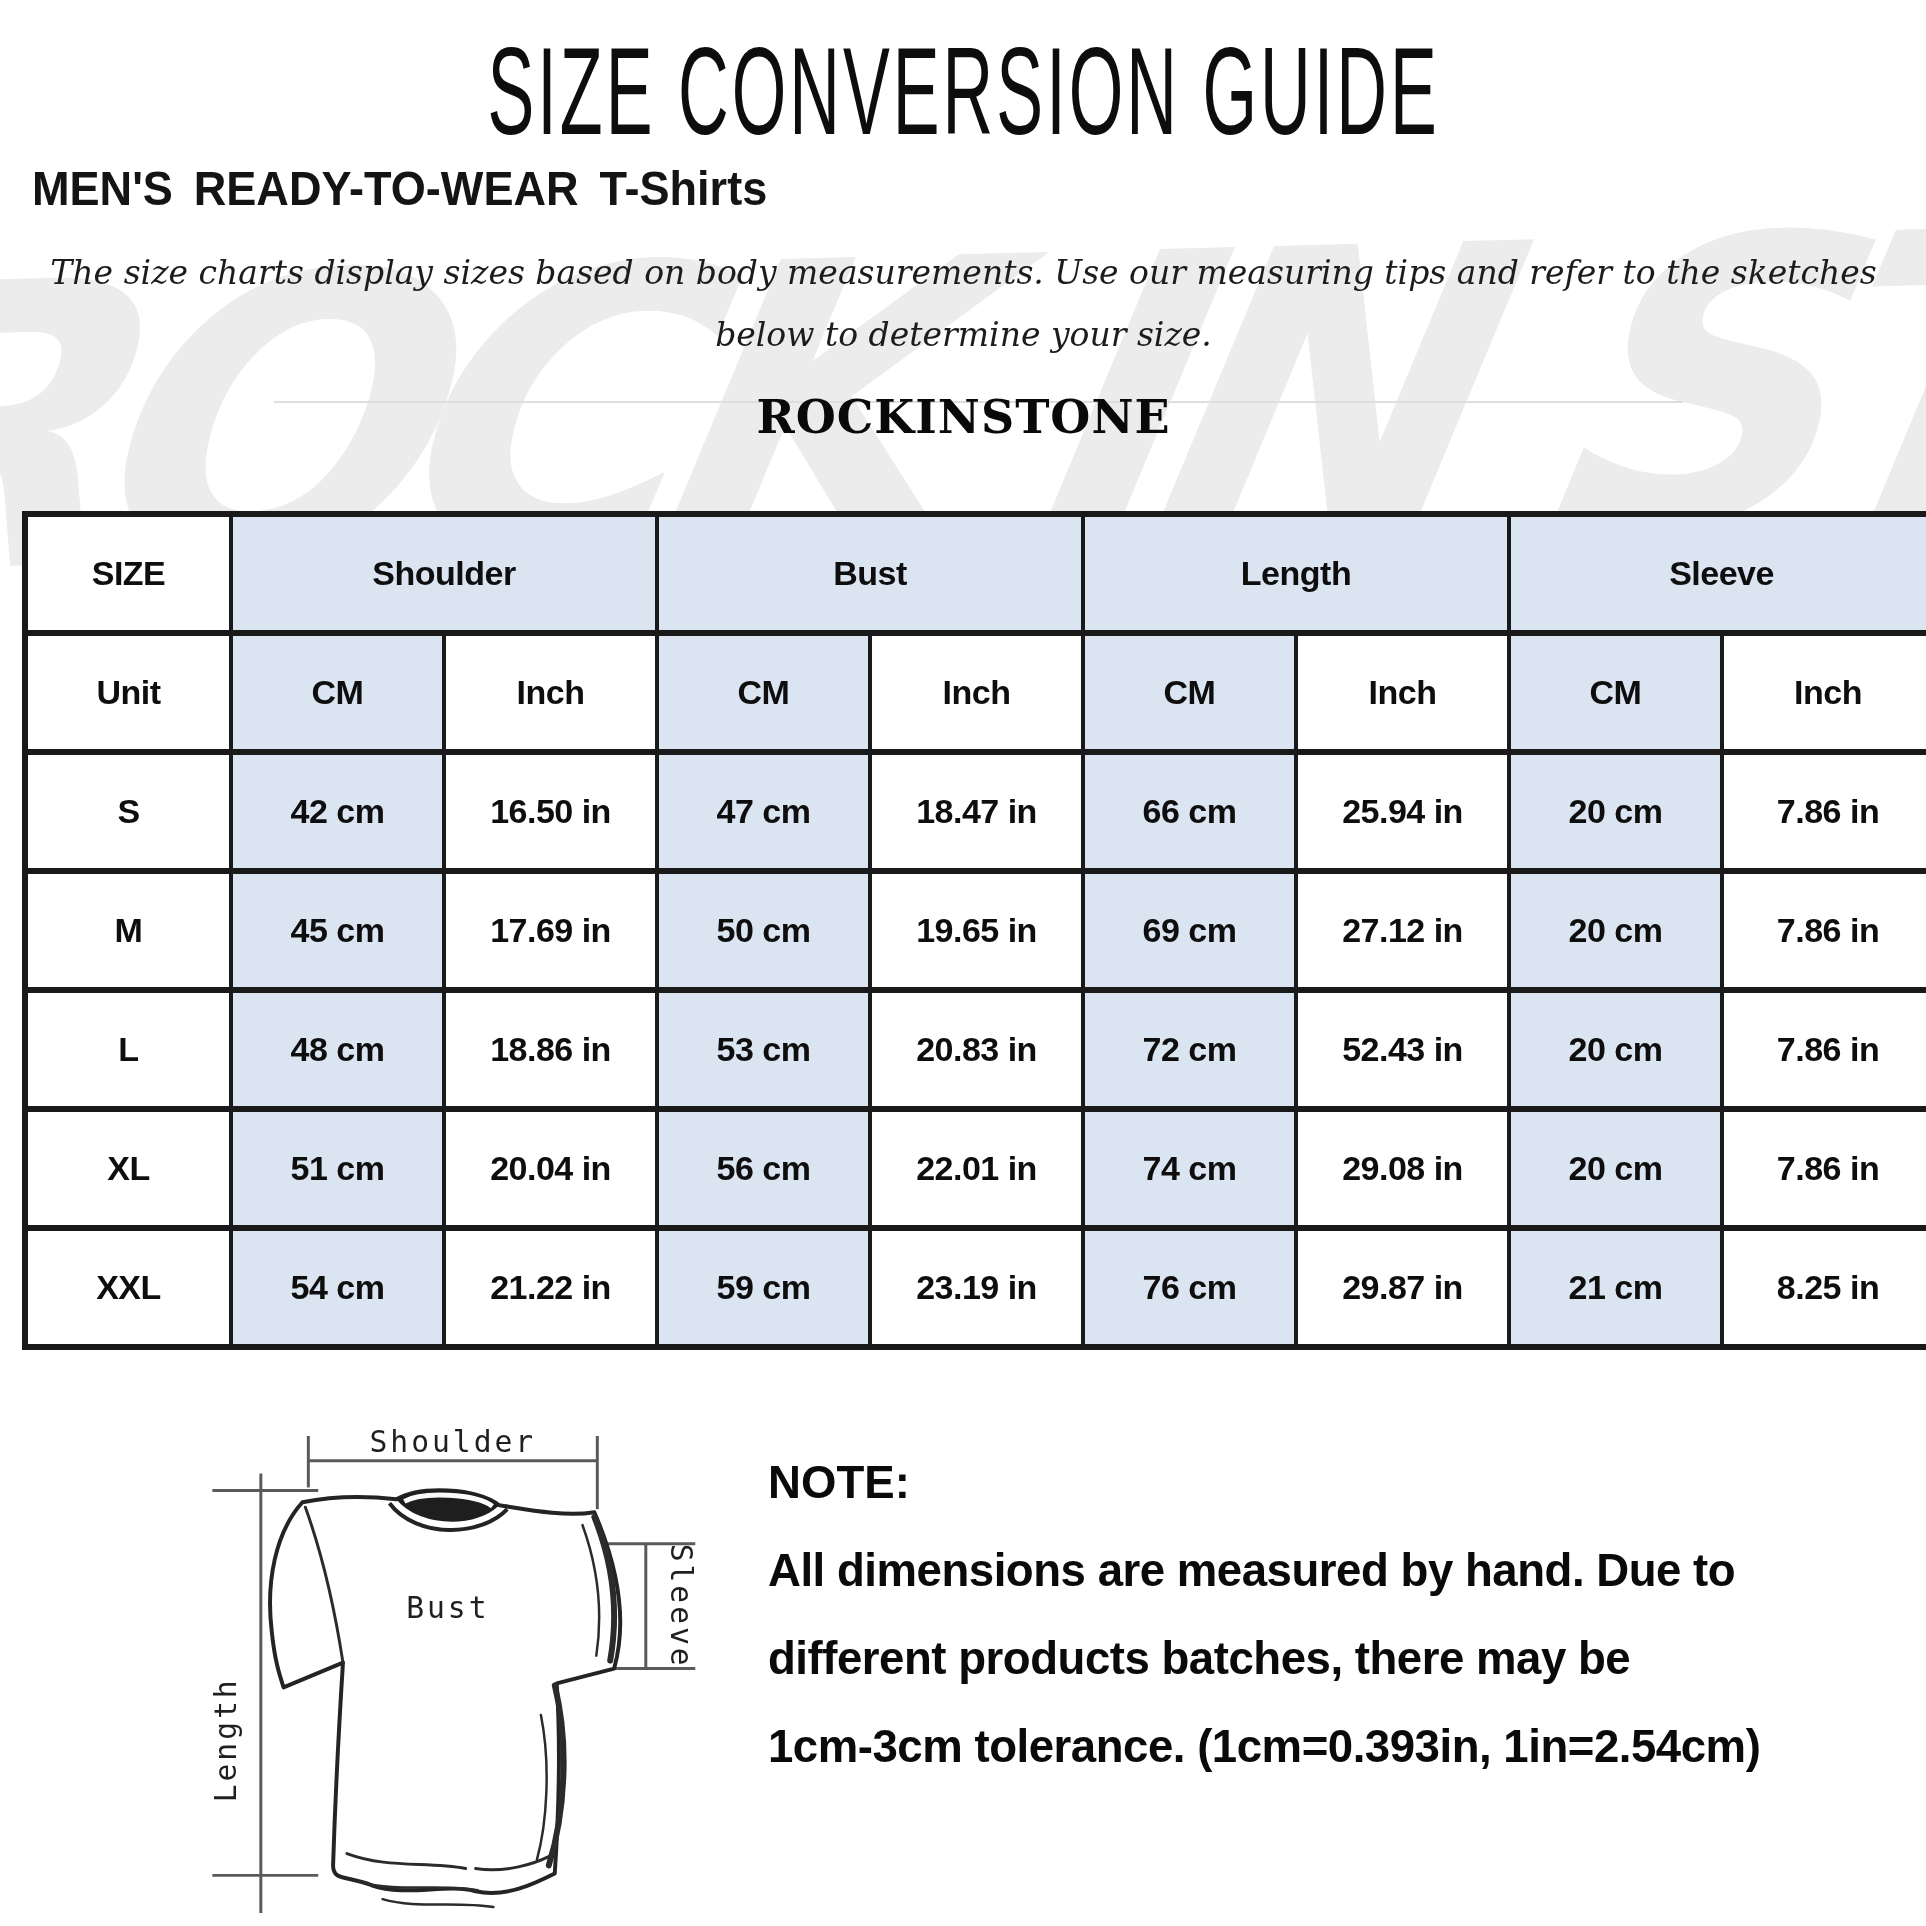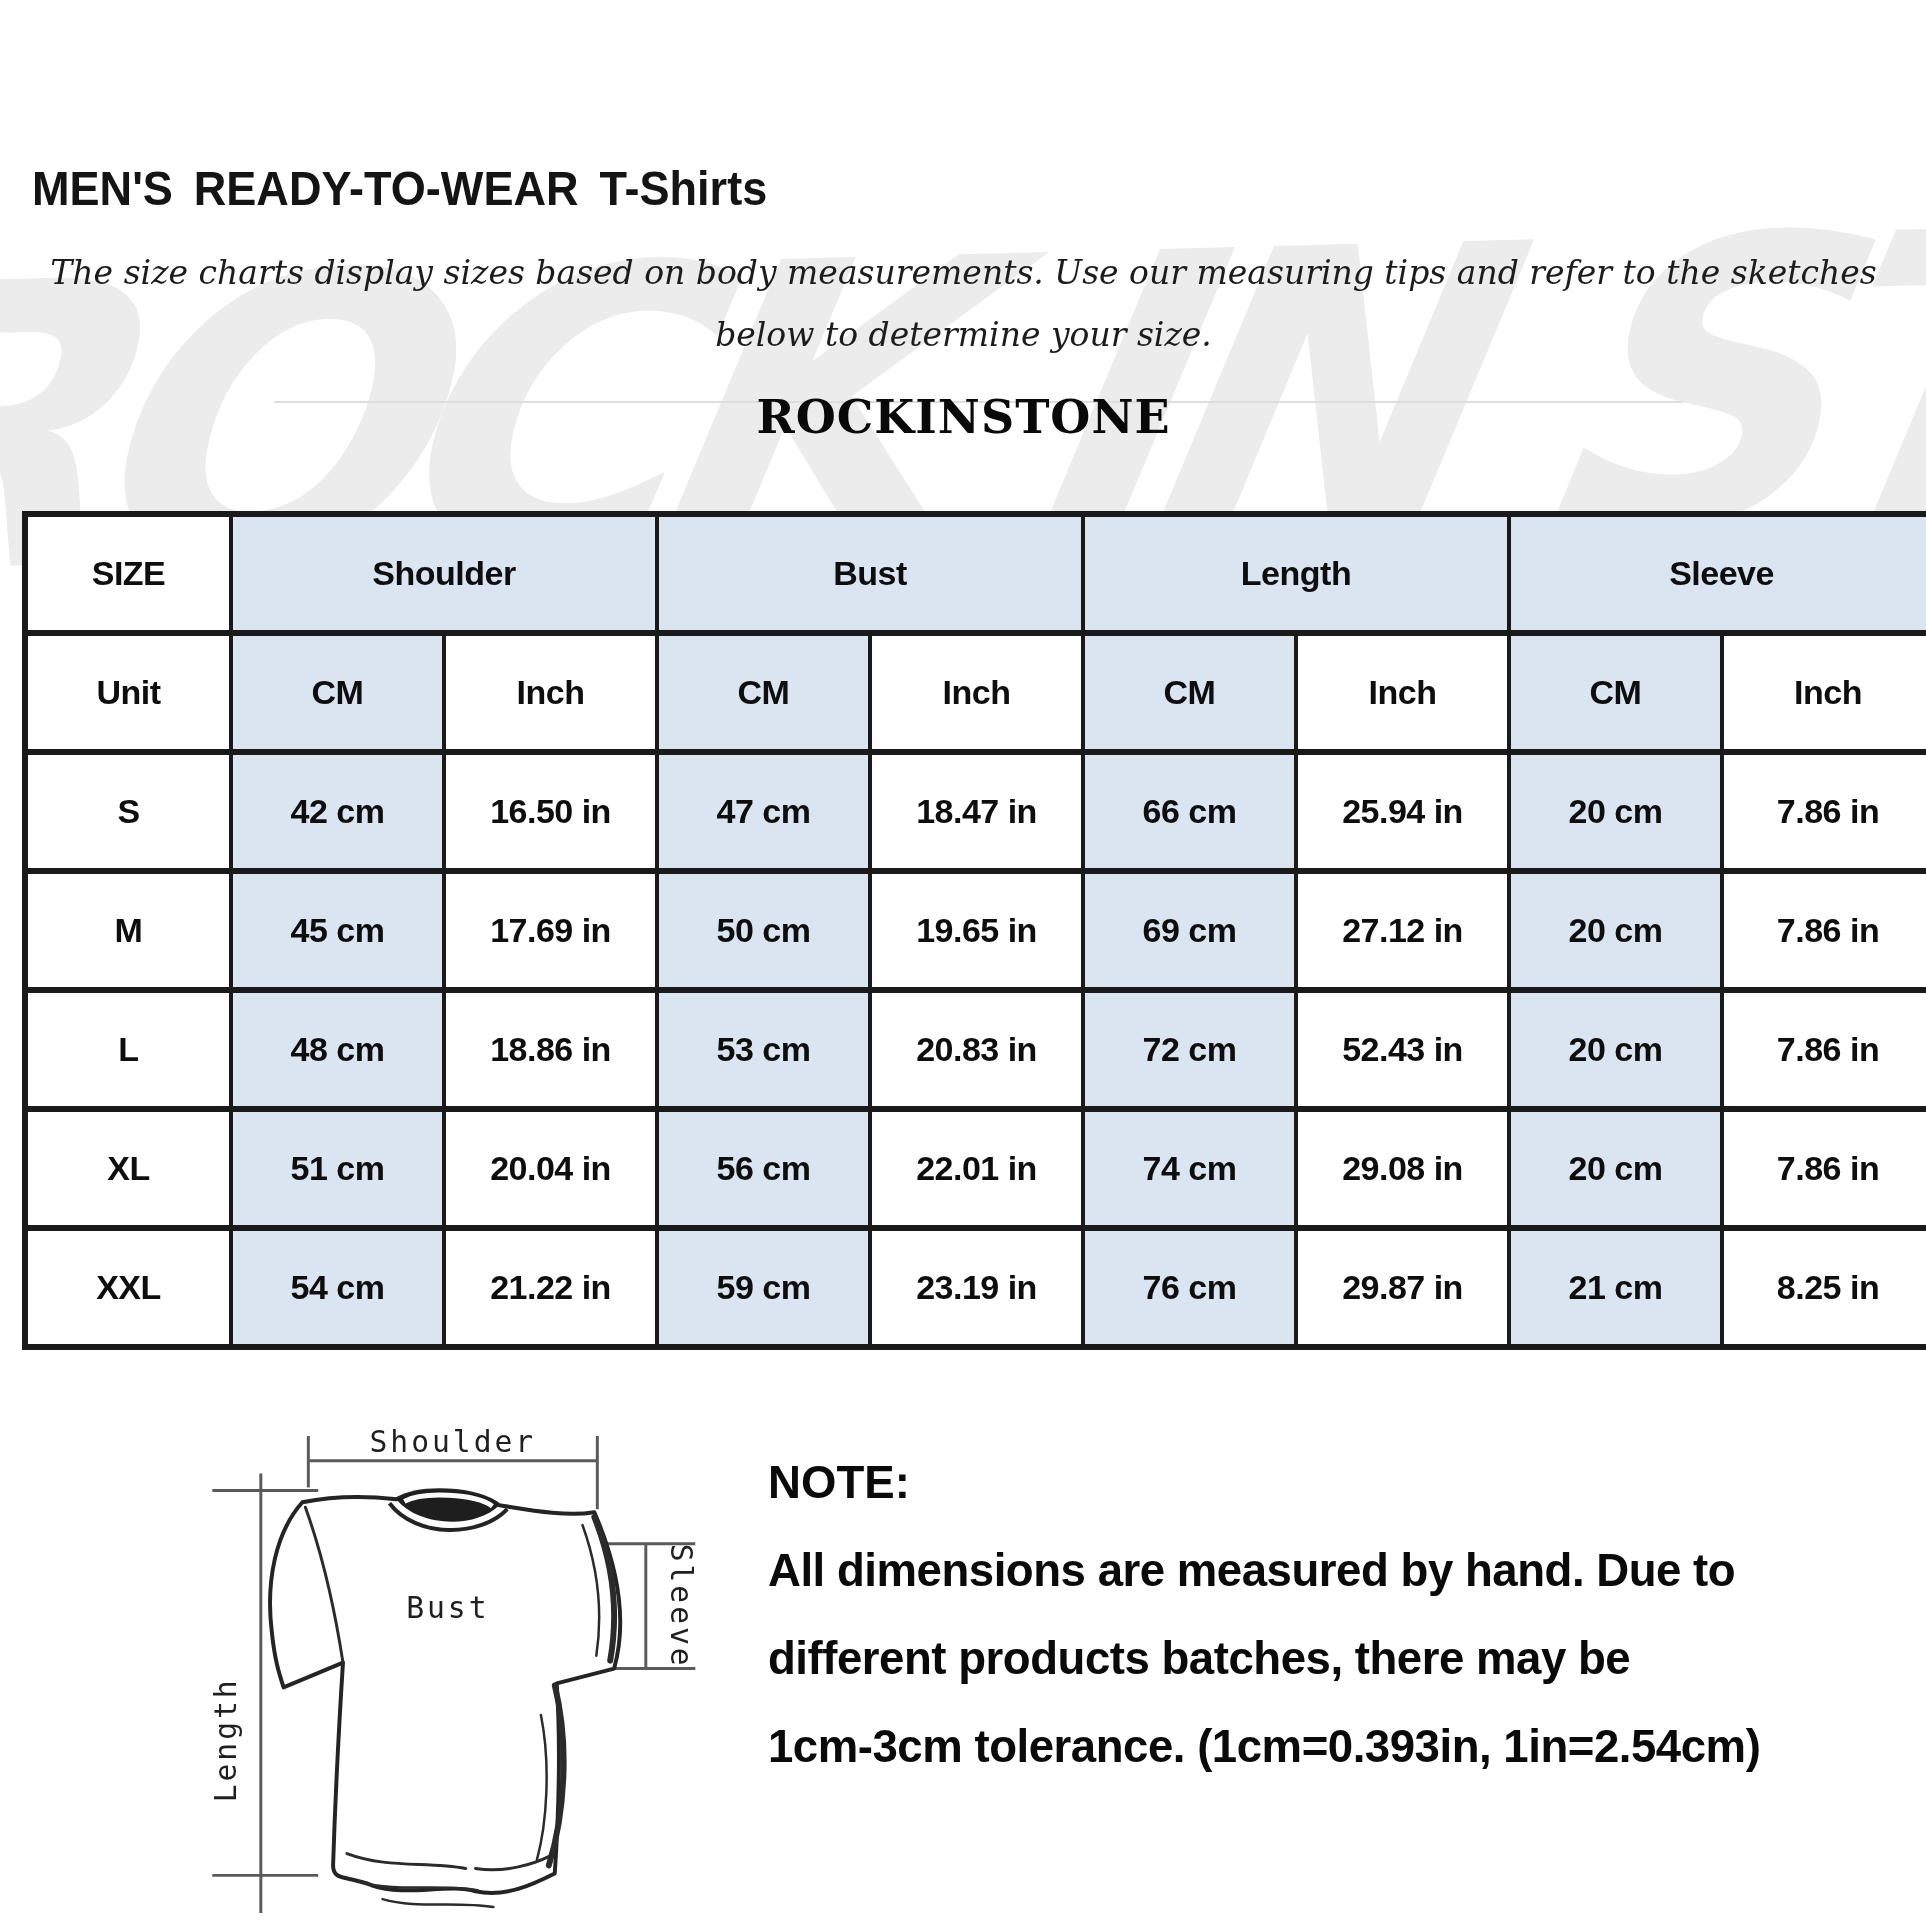--- a/index.html
+++ b/index.html
@@ -64,20 +64,21 @@
   }
   .note-heading { letter-spacing:0; }
 </style>
 </head>
 <body>
 
 <div class="page" style="--cell-blue: #dbe5f1; --border: #1a1a1a;">
 
   <div class="watermark" style="color: rgb(236, 236, 236);">ROCK IN STONE</div>
 
+  <h1 class="title"><span class="title-inner">SIZE CONVERSION GUIDE</span></h1>
 
   <div class="subtitle"><span class="subtitle-inner">MEN'S READY-TO-WEAR T-Shirts</span></div>
 
   <div class="desc desc-1">The size charts display sizes based on body measurements.  Use our measuring tips and refer to the sketches</div>
   <div class="desc desc-2">below to determine your size.</div>
 
   <div class="brand-rule" style="background: rgb(222, 222, 222);"></div>
   <div class="brand">ROCKINSTONE</div>
 
   <table class="size-table">

